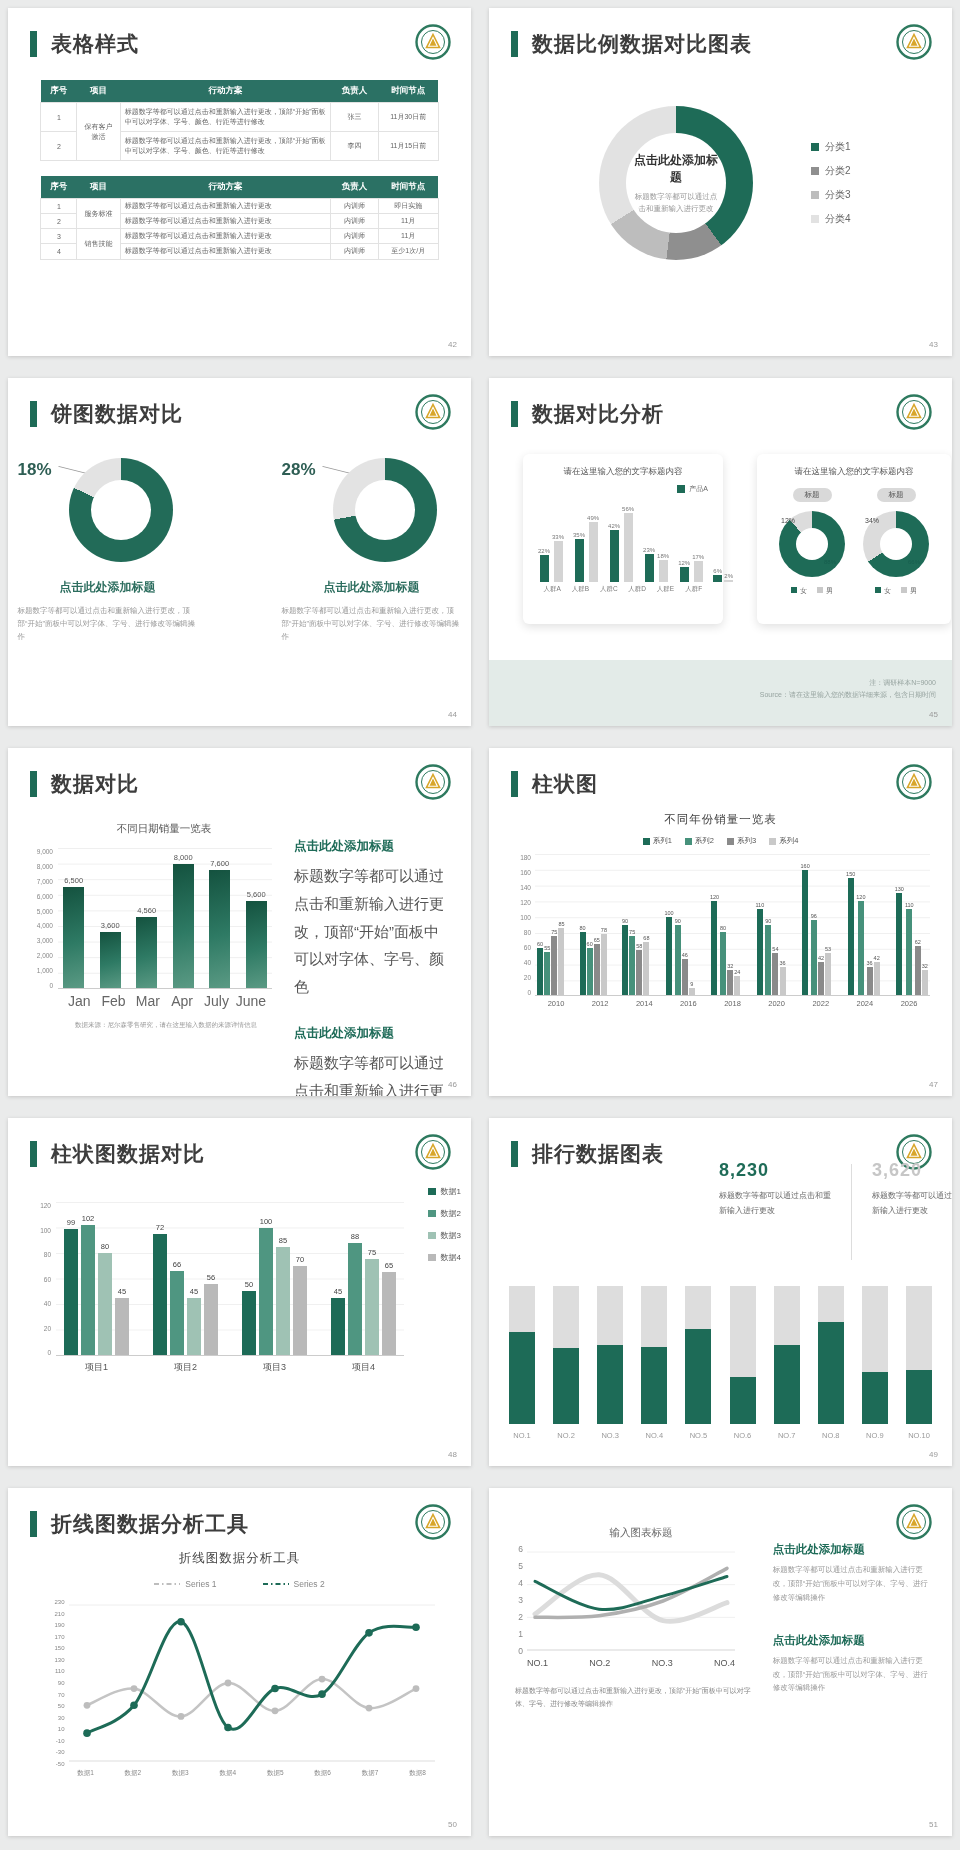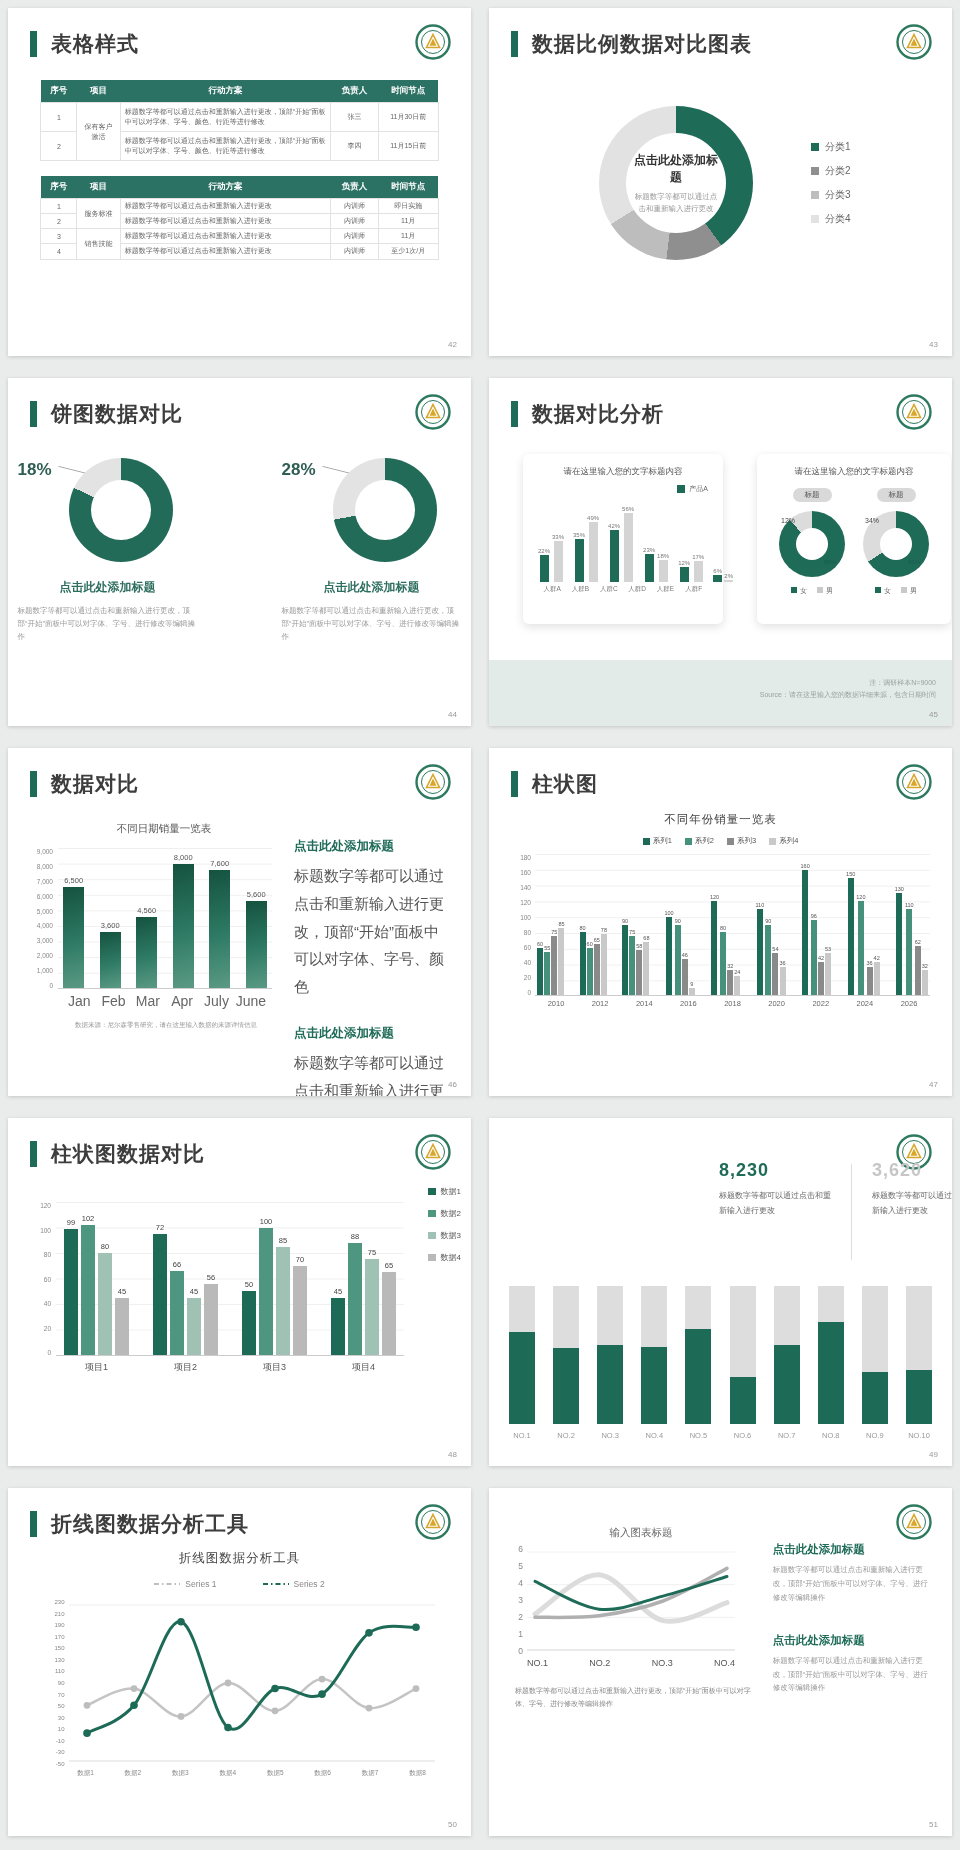--- a/index.html
+++ b/index.html
@@ -880,20 +880,24 @@
         </div>
         <div class="li">
           <span class="sq" style="background: rgb(185, 185, 185); width: 7.5px; height: 7.5px;"></span>
           <span>数据4</span>
         </div>
       </div>
     <span class="pageno">48</span>
   </section>
 
   <section class="slide">
+    <div class="s-head">
+        <span class="accent"></span>
+      <span class="s-title">排行数据图表</span>
+      </div>
     <span class="logo"><svg width="36" height="36" viewBox="0 0 36 36">
           <circle cx="18" cy="18" r="16.5" fill="#fff" stroke="#2E7A5F" stroke-width="2.4"></circle>
           <circle cx="18" cy="18" r="11.5" fill="#fff" stroke="#2E7A5F" stroke-width="1"></circle>
           <path d="M18 10.5 L24.5 23.5 L11.5 23.5 Z" fill="none" stroke="#D8A62A" stroke-width="1.6"></path>
           <path d="M18 14.5 L21.5 21.8 L14.5 21.8 Z" fill="#D8A62A"></path>
         </svg></span>
     <div class="stats49">
       <div class="stat49">
         <div class="v" style="color:#1E6B57">8,230</div>
         <div class="c">标题数字等都可以通过点击和重新输入进行更改</div>

